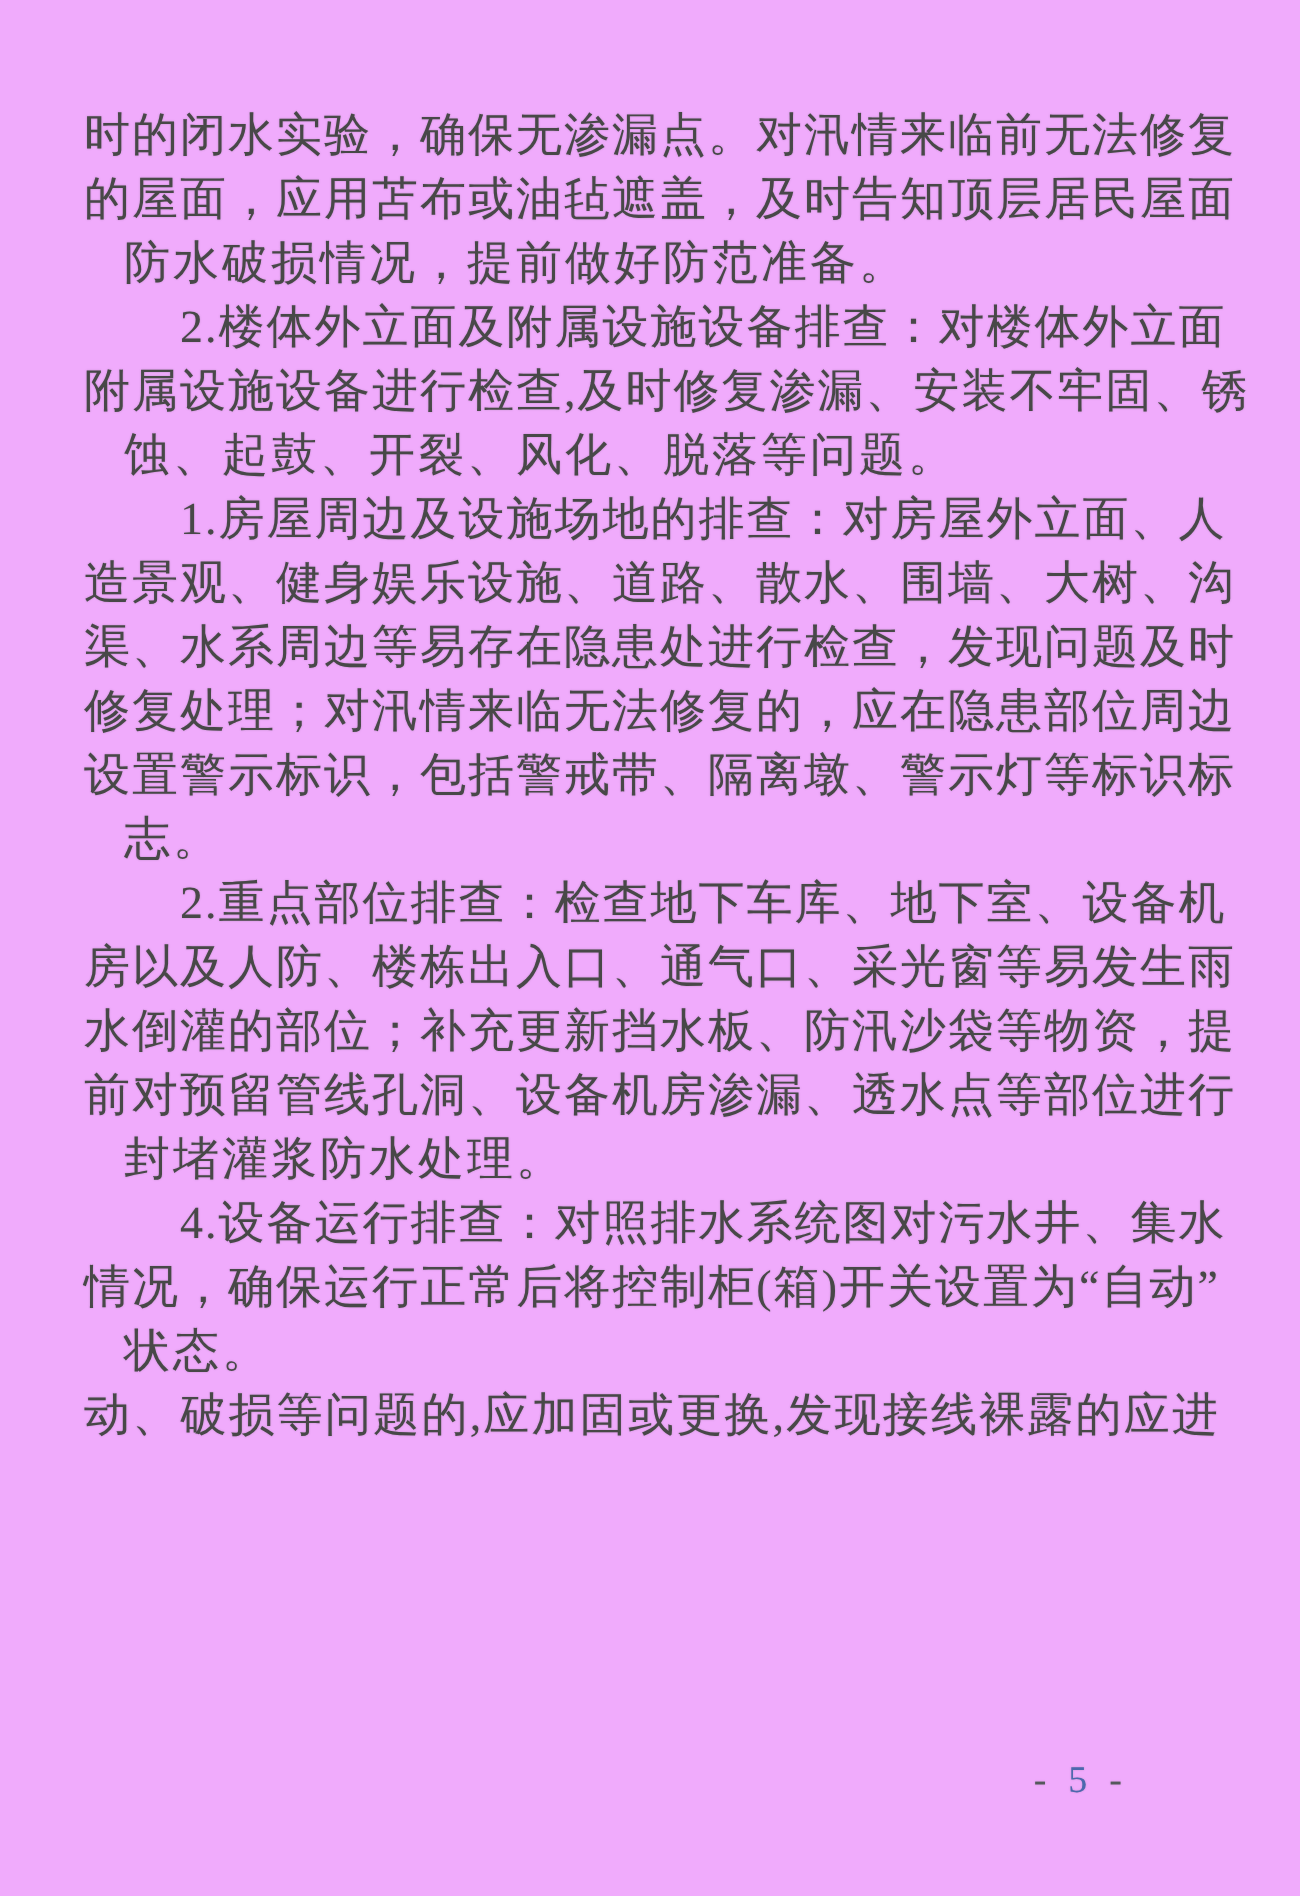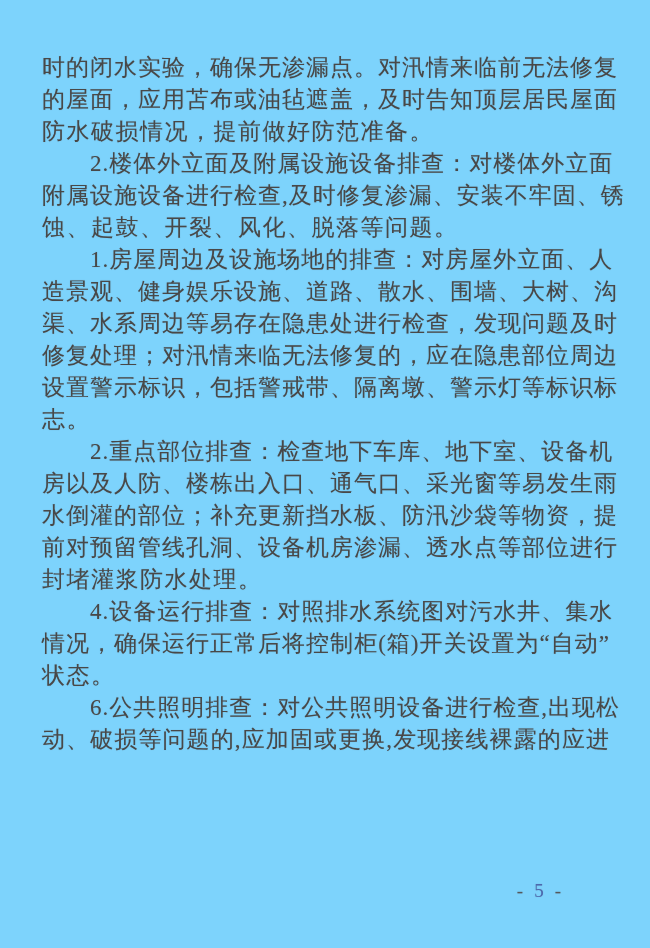--- a/index.html
+++ b/index.html
@@ -9,21 +9,21 @@
     overflow: hidden;
   }
   body {
     background: #fdfdfc;
     font-family: "Liberation Serif", "DejaVu Serif", serif;
     position: relative;
   }
   .doc-page {
     position: absolute;
     inset: 0;
-    background: #7dd3fc;
+    background: #f0abfc;
   }
   .doc-body {
     position: absolute;
     left: 42px;
     right: 40px;
     top: 52px;
   }
   .doc-line {
     font-size: 23px;
     line-height: 32px;
@@ -33,20 +33,21 @@
     white-space: nowrap;
     text-align: justify;
     text-align-last: justify;
     text-justify: inter-character;
     text-shadow: 0 0 1px rgba(90,90,90,0.35);
     font-weight: 500;
   }
   .doc-line.para-end {
     text-align-last: left;
     letter-spacing: 1.5px;
+    margin-left: 20px;
   }
   .page-footer {
     position: absolute;
     right: 87px;
     top: 880px;
     font-size: 19px;
     letter-spacing: 2px;
     color: #55585c;
     display: flex;
     align-items: center;
@@ -75,21 +76,20 @@
       <div class="doc-line">设置警示标识，包括警戒带、隔离墩、警示灯等标识标</div>
       <div class="doc-line para-end">志。</div>
       <div class="doc-line">　　2.重点部位排查：检查地下车库、地下室、设备机</div>
       <div class="doc-line">房以及人防、楼栋出入口、通气口、采光窗等易发生雨</div>
       <div class="doc-line">水倒灌的部位；补充更新挡水板、防汛沙袋等物资，提</div>
       <div class="doc-line">前对预留管线孔洞、设备机房渗漏、透水点等部位进行</div>
       <div class="doc-line para-end">封堵灌浆防水处理。</div>
       <div class="doc-line">　　4.设备运行排查：对照排水系统图对污水井、集水</div>
       <div class="doc-line">情况，确保运行正常后将控制柜(箱)开关设置为“自动”</div>
       <div class="doc-line para-end">状态。</div>
-      <div class="doc-line">　　6.公共照明排查：对公共照明设备进行检查,出现松</div>
       <div class="doc-line">动、破损等问题的,应加固或更换,发现接线裸露的应进</div>
     </div>
   <div class="page-footer">
     <span>-</span>
     <span class="page-num">5</span>
     <span>-</span>
   </div>
 </div>
 
 </body></html>

